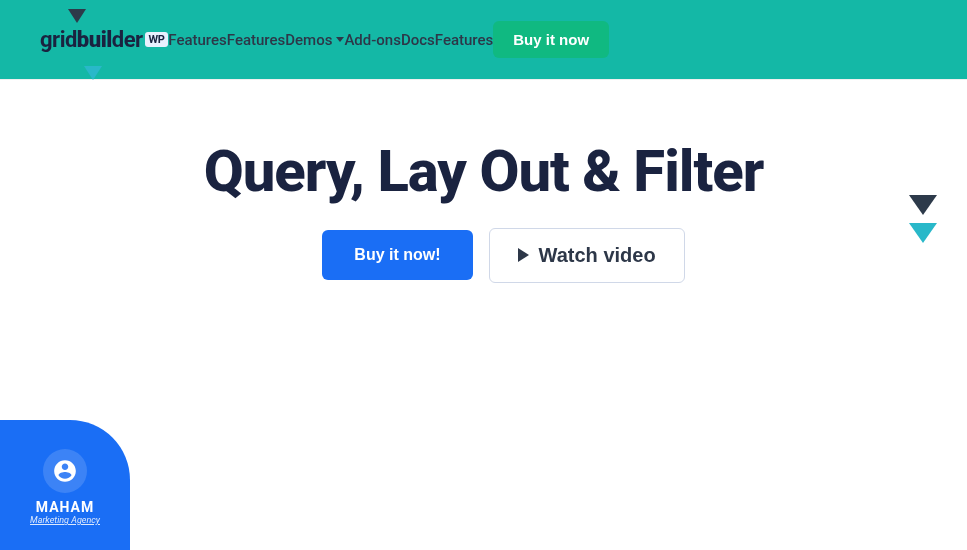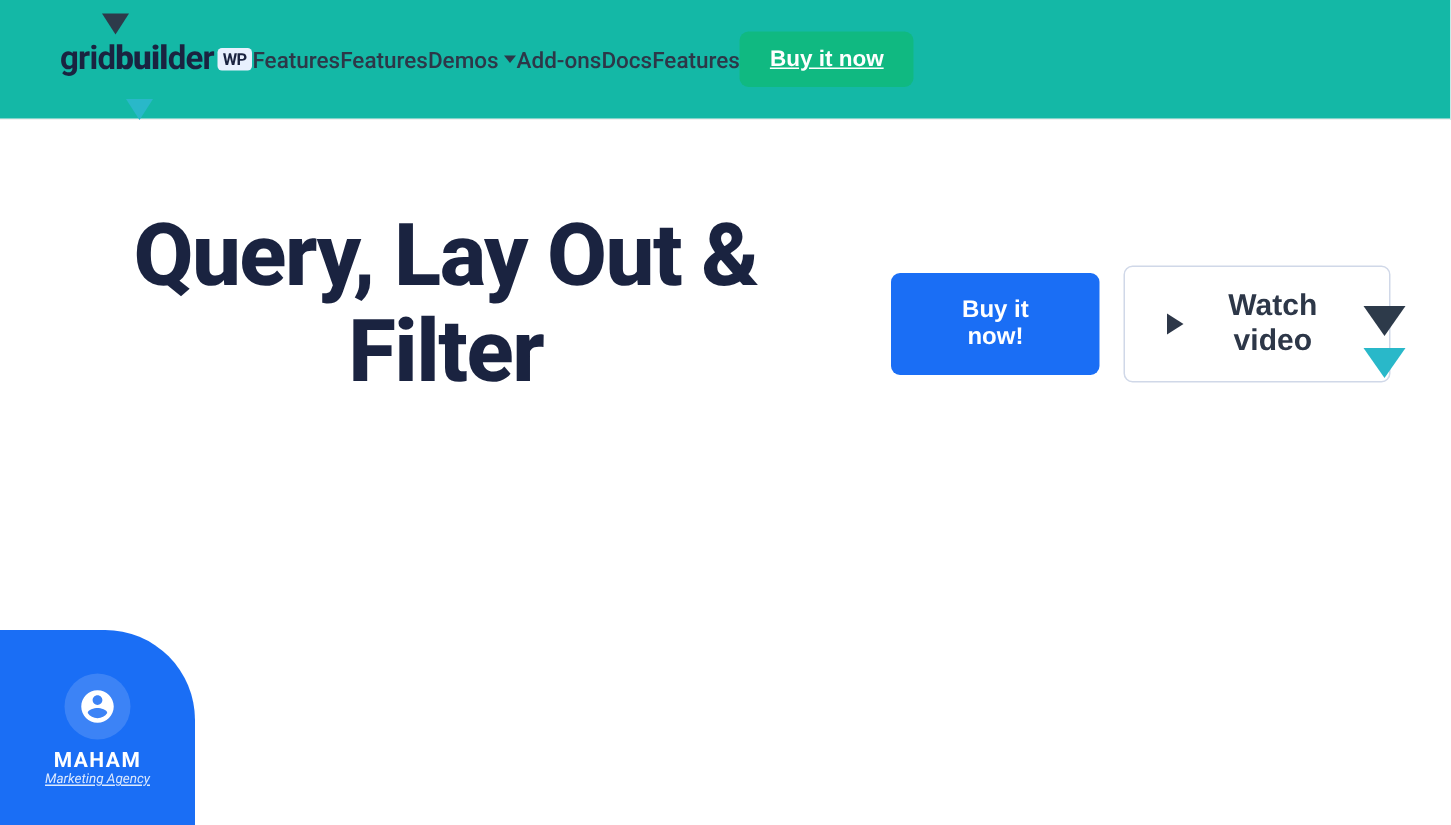--- a/index.html
+++ b/index.html
@@ -114,26 +114,26 @@
     .btn-buy-nav {
       background: #10b981;
       color: #ffffff;
       border: none;
       border-radius: 6px;
       padding: 10px 20px;
       font-size: 15px;
       font-weight: 600;
       cursor: pointer;
       white-space: nowrap;
-      text-decoration: underline;
     }
 
     
     main {
       display: flex;
+      flex-direction: column;
       align-items: center;
       justify-content: center;
       text-align: center;
       padding: 60px 40px 40px;
       position: relative;
     }
 
     .hero-title {
       font-size: 58px;
       font-weight: 800;

